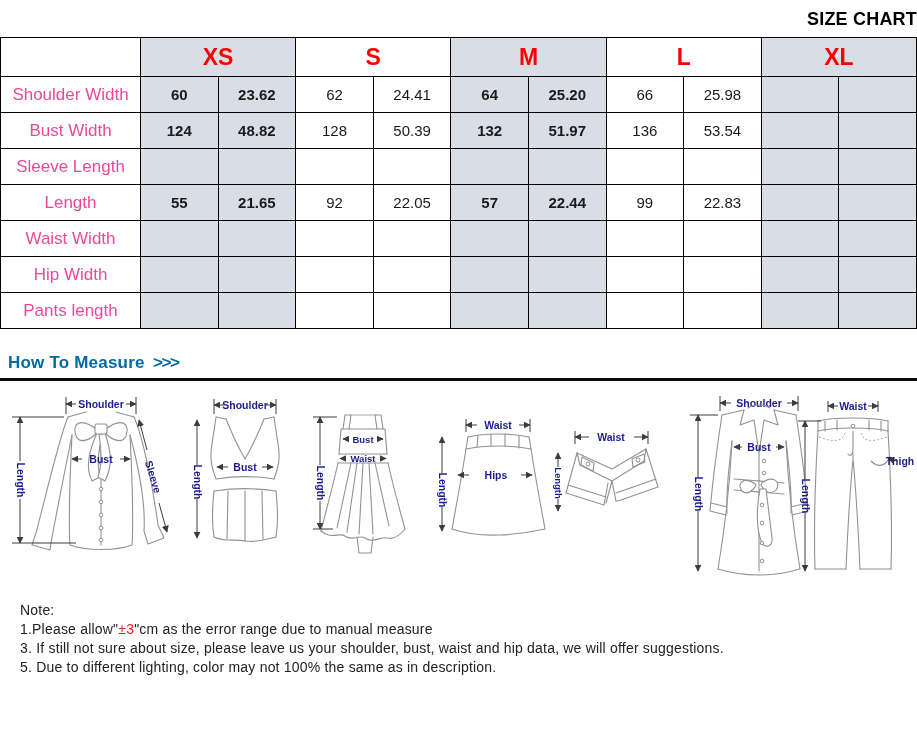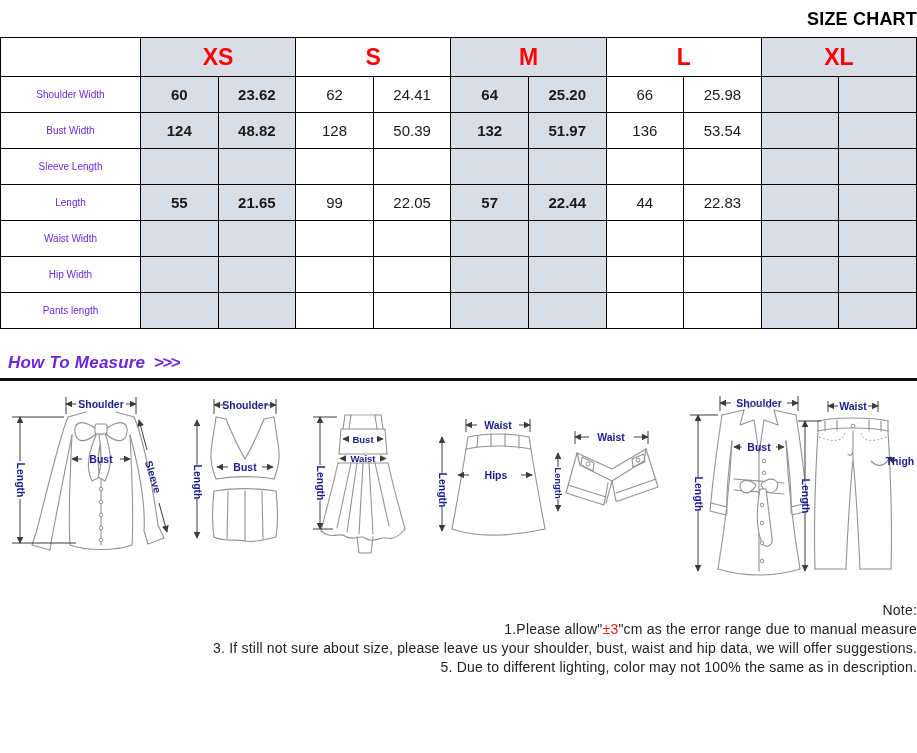--- a/index.html
+++ b/index.html
@@ -10,38 +10,38 @@
     font-size:18px; font-weight:bold; color:#000; letter-spacing:0.2px; }
 
   table.size-table { border-collapse:collapse; width:917px; table-layout:fixed; }
   table.size-table th, table.size-table td { border:1px solid #000; text-align:center; vertical-align:middle; padding:0; overflow:hidden; }
   .g { background:#d8dde6;font-weight:bold; }
   tr.r1 { height:39px;padding-left:31px; }
   tr.r2 { height:37px; }
   tr.datarow { height:36px; }
   th.size { color:#fe0000; font-size:23px; font-weight:bold; font-family:"Liberation Sans",sans-serif; }
   th.unit { font-size:12.5px; font-weight:bold; color:#111; }
-  td.rowlabel { font-size:10px; font-weight:normal; color:#6d28d9; }
+  td.rowlabel { font-size:17px; font-weight:normal; color:#ec4899; }
   td.val { font-size:15px; color:#1a1a1a; }
 
   .measure-head { margin-top:24px; padding:0 0 5px 8px; border-bottom:3px solid #0c0c0c; }
-  .measure-head .mh { color:#6d28d9; font-size:17px; font-weight:bold; letter-spacing:0.2px;font-style:italic; }
+  .measure-head .mh { color:#0369a1; font-size:17px; font-weight:bold; letter-spacing:0.2px; }
   .measure-head .chev { letter-spacing:-1.5px; margin-left:4px; }
 
   .figures { position:relative; height:212px; width:851px; }
   .figures svg { position:absolute; overflow:visible; }
   .g1 { fill:none; stroke:#929292; stroke-width:1.1; stroke-linecap:round; stroke-linejoin:round; }
   .fw { fill:#fff; stroke:#929292; stroke-width:1.1; stroke-linejoin:round; }
   .d  { fill:none; stroke:#3c3c3c; stroke-width:1; }
   .btn { fill:#fff; stroke:#929292; stroke-width:1; }
   .dsh { fill:none; stroke:#a0a0a0; stroke-width:0.9; stroke-dasharray:2 2; }
   text.lbl { font:bold 10.5px "Liberation Sans",sans-serif; fill:#1c1c8f; text-anchor:middle; }
   text.lbl.sm { font-size:9.5px; }
 
-  .notes { margin-top:8px; padding-left:20px; font-size:14px; letter-spacing:0.2px; line-height:19px; color:#222;text-align:right; }
+  .notes { margin-top:8px; padding-left:20px; font-size:14px; letter-spacing:0.2px; line-height:19px; color:#222; }
   .red { color:#e8211d; }
 </style>
 </head>
 <body>
 
 <div class="page">
 
   <h1 class="page-title">SIZE CHART</h1>
 
   <table class="size-table">
@@ -103,25 +103,25 @@
       <td class="val g"></td>
       <td class="val"></td>
       <td class="val"></td>
       <td class="val g"></td>
       <td class="val g"></td>
     </tr>
     <tr class="datarow">
       <td class="rowlabel">Length</td>
       <td class="val g">55</td>
       <td class="val g">21.65</td>
-      <td class="val">99</td>
+      <td class="val">92</td>
       <td class="val">22.05</td>
       <td class="val g">57</td>
       <td class="val g">22.44</td>
-      <td class="val">44</td>
+      <td class="val">99</td>
       <td class="val">22.83</td>
       <td class="val g"></td>
       <td class="val g"></td>
     </tr>
     <tr class="datarow">
       <td class="rowlabel">Waist Width</td>
       <td class="val g"></td>
       <td class="val g"></td>
       <td class="val"></td>
       <td class="val"></td>

